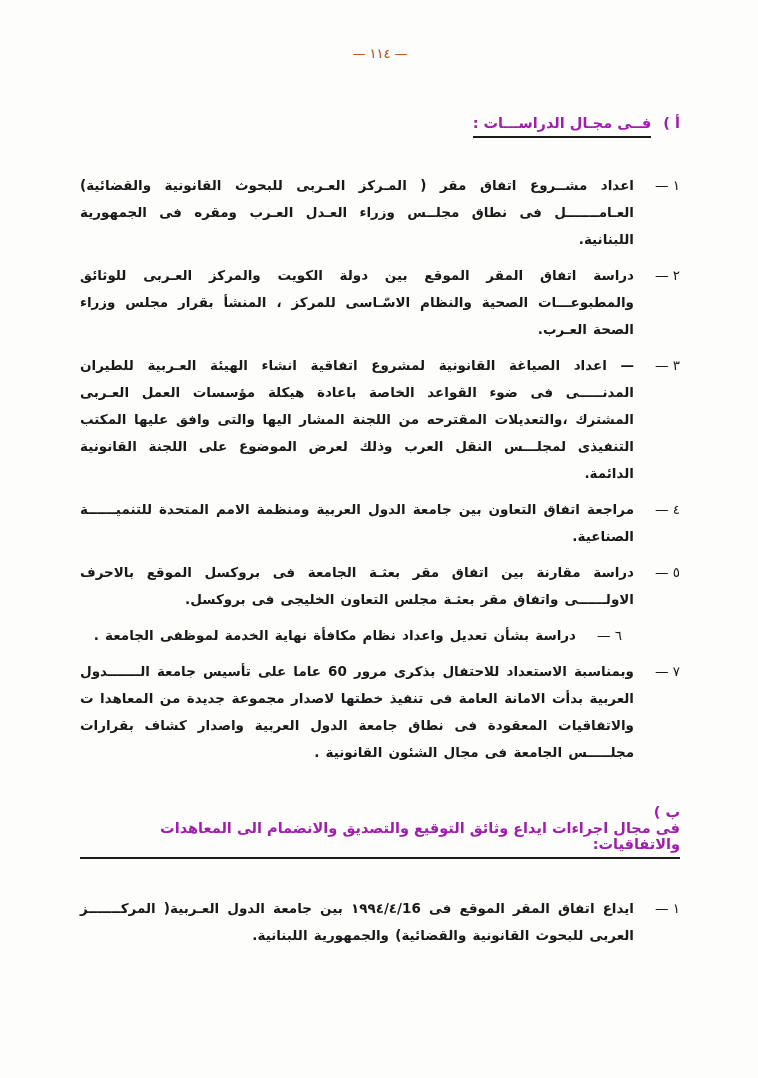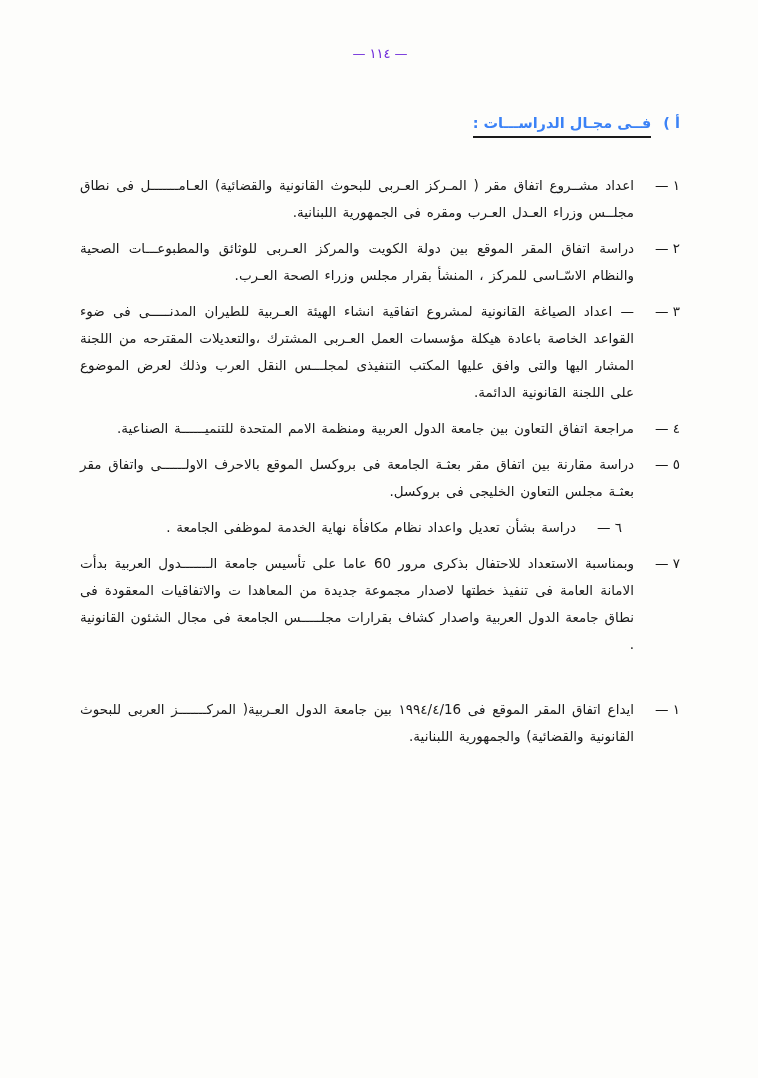--- a/index.html
+++ b/index.html
@@ -18,27 +18,27 @@
     font-family: "DejaVu Sans", sans-serif;
     font-size: 13.5px;
     color: #191919;
     overflow: hidden;
   }
   .page-number {
     text-align: center;
     font-size: 13px;
     letter-spacing: 1px;
     margin-bottom: 54px;
-    color: #6d28d9;
+    color: #c2410c;
   }
   .section-heading {
     margin: 0 0 34px 0;
     font-size: 14.5px;
     font-weight: bold;
-    color: #3b82f6;
+    color: #a21caf;
   }
   .h-label { margin-left: 12px; }
   .h-title {
     display: inline-block;
     border-bottom: 2px solid #1a1a1a;
     padding-bottom: 5px;
   }
   .intro {
     margin: 0 12px 18px 0;
     line-height: 26px;
@@ -54,20 +54,21 @@
     width: 46px;
     line-height: 27px;
     white-space: nowrap;
   }
   .item-body { flex: 1; }
   .item-body p {
     margin: 0;
     text-align: justify;
     line-height: 27px;
     word-spacing: 1.5px;
+    font-weight: bold;
   }
   .section-b { margin-top: 38px; }
   .section-b .section-heading { margin-bottom: 0; }
   .items-b { margin-top: 36px; }
 </style>
 </head>
 <body>
 
 <div class="page">
 
@@ -117,20 +118,23 @@
         <div class="item">
           <div class="item-num">٧ —</div>
           <div class="item-body">
             <p>وبمناسبة الاستعداد للاحتفال بذكرى مرور 60 عاما على تأسيس جامعة الـــــــدول العربية بدأت الامانة العامة فى تنفيذ خطتها لاصدار مجموعة جديدة من المعاهدا ت والاتفاقيات المعقودة فى نطاق جامعة الدول العربية واصدار كشاف بقرارات مجلـــــس الجامعة فى مجال الشئون القانونية .</p>
           </div>
         </div>
       </div>
   </section>
 
   <section class="doc-section section-b">
+    <h2 class="section-heading">
+      <span class="h-label">ب )</span><span class="h-title">فى مجال اجراءات ايداع وثائق التوقيع والتصديق والانضمام الى المعاهدات والاتفاقيات:</span>
+    </h2>
     <div class="items items-b">
         <div class="item">
           <div class="item-num">١ —</div>
           <div class="item-body">
             <p>ايداع اتفاق المقر الموقع فى ١٩٩٤/٤/16 بين جامعة الدول العـربية( المركـــــــز العربى للبحوث القانونية والقضائية) والجمهورية اللبنانية.</p>
           </div>
         </div>
       </div>
   </section>
 

